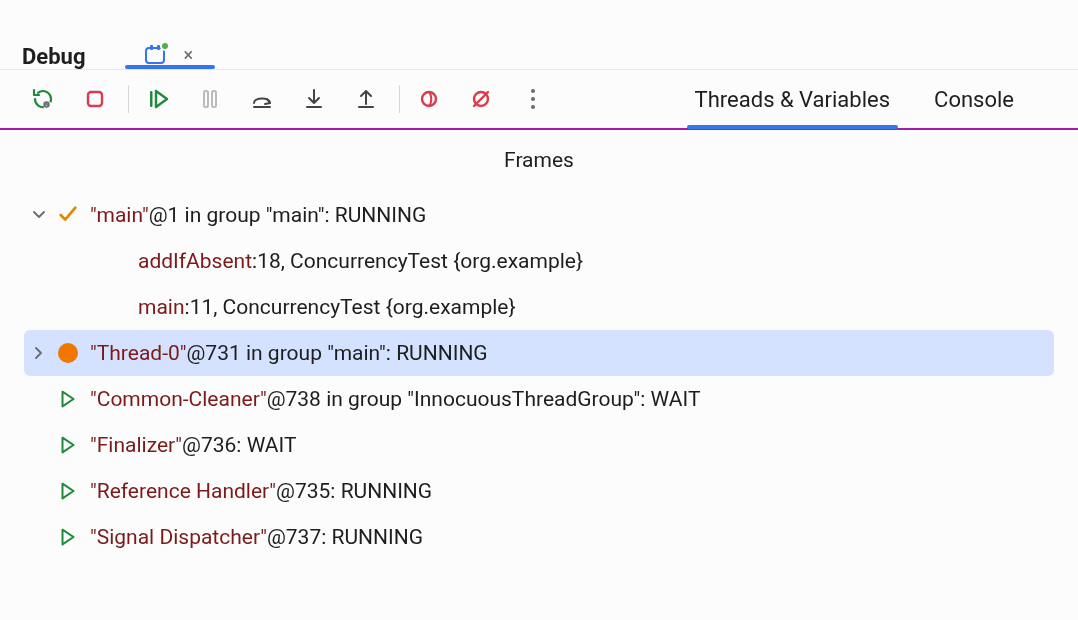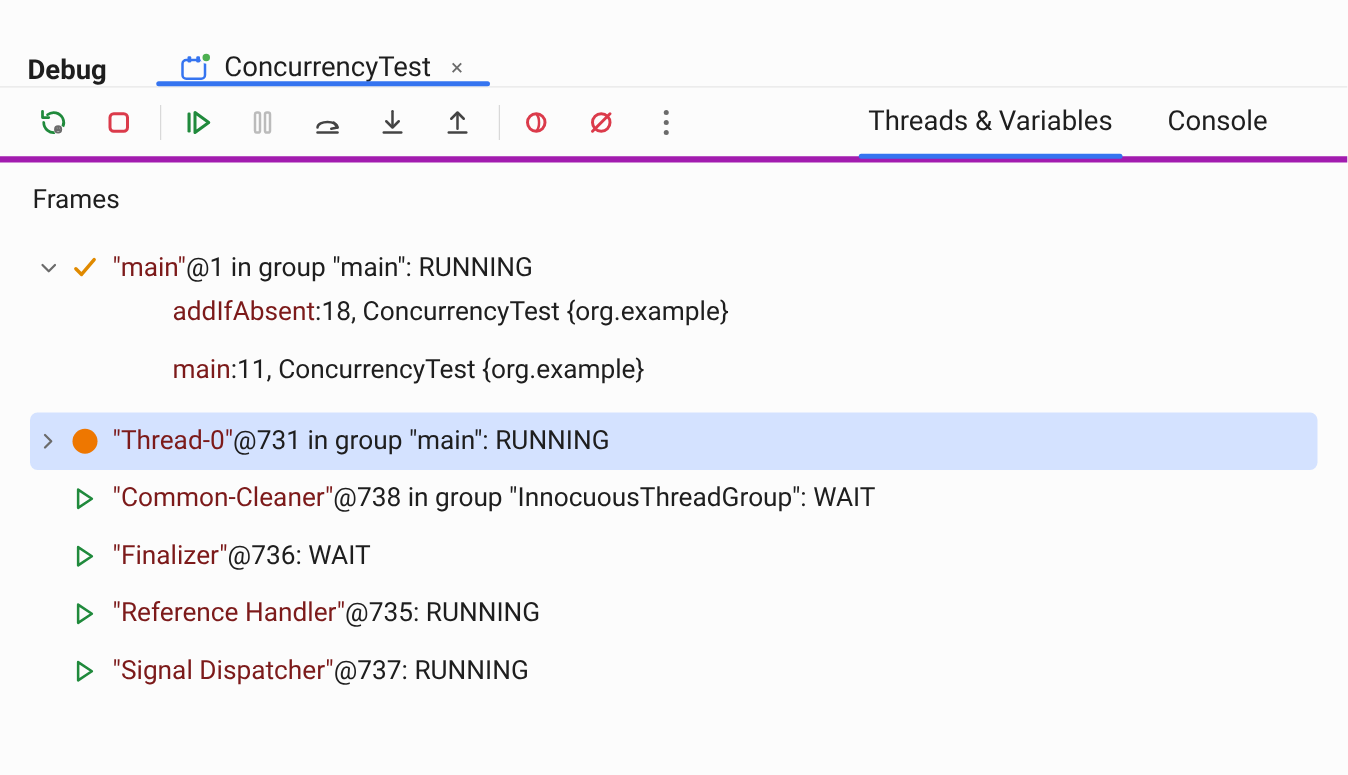--- a/index.html
+++ b/index.html
@@ -8,43 +8,43 @@
   .topbar{display:flex;align-items:flex-end;height:70px;border-bottom:1px solid #e6e6e6;padding-left:22px;}
   .topbar .title{display:flex;align-items:center;font-weight:700;font-size:22px;margin-right:40px;}
   .run-tab{position:relative;display:flex;align-items:center;gap:12px;padding:0 18px;}
   .run-tab .underline{position:absolute;left:0;right:0;bottom:0;height:4px;background:#3574f0;border-radius:2px;}
   .run-tab .close{color:#6b6b6b;font-size:18px;padding:4px;cursor:pointer;}
   
   .cfg-icon{position:relative;width:24px;height:24px;}
   .cfg-icon svg{width:24px;height:24px;}
   .cfg-dot{position:absolute;top:-2px;right:-3px;width:10px;height:10px;border-radius:50%;background:#4caf50;border:2px solid #fcfcfc;}
   
-  .toolbar{display:flex;align-items:center;height:60px;border-bottom:5px solid #a21caf;padding:0 24px;}
+  .toolbar{display:flex;align-items:center;height:60px;border-bottom:2px solid #a21caf;padding:0 24px;}
   .tbtn{width:38px;height:38px;display:flex;align-items:center;justify-content:center;border-radius:6px;cursor:pointer;color:#444;margin-right:14px;}
   .tbtn svg{width:24px;height:24px;}
   .sep{width:1px;height:28px;background:#d9d9d9;margin:0 10px 0 0;}
   .toolbar .spacer{flex:1;}
   .view-tabs{display:flex;align-items:center;gap:40px;margin-right:38px;}
   .view-tab{position:relative;font-size:22px;padding:14px 2px;cursor:pointer;}
   .view-tab.active::after{content:"";position:absolute;left:-6px;right:-6px;bottom:-3px;height:4px;background:#3574f0;border-radius:2px;}
   
-  .subtabs{display:flex;align-items:center;gap:28px;padding:12px 24px 0 24px;}
+  .subtabs{display:flex;align-items:center;gap:28px;padding:12px 24px 0 24px;flex-direction:column;}
   .subtab{position:relative;font-size:21px;padding:6px 2px 12px 2px;cursor:pointer;}
   .subtab.active::after{content:"";position:absolute;left:-4px;right:-4px;bottom:0;height:4px;background:#3574f0;border-radius:2px;}
   
   .tree{padding:8px 24px 20px 24px;font-size:21px;}
   .row{display:flex;align-items:center;white-space:nowrap;min-height:46px;border-radius:6px;padding:1px 6px 1px 4px;}
   .row.selected{background:#d4e2ff;}
   .twisty{width:22px;height:22px;display:flex;align-items:center;justify-content:center;color:#6b6b6b;margin-right:6px;flex-shrink:0;}
   .twisty svg{width:14px;height:14px;}
   .spacer-twisty{width:28px;flex-shrink:0;}
   .state-icon{width:24px;height:24px;display:flex;align-items:center;justify-content:center;margin-right:10px;flex-shrink:0;}
   .state-icon svg{width:22px;height:22px;}
   .name{color:#7c1a1a;}
-  .frame-row{padding-left:114px;min-height:46px;display:flex;align-items:flex-start;}
+  .frame-row{padding-left:114px;min-height:46px;display:flex;align-items:center;}
   
   .c-green{color:#208a3c;}
   .c-orange{color:#e08a00;}
   .disabled{opacity:.35;}
   .orange-dot{background:#ee7700;border-radius:50%;width:20px;height:20px;}
   .dots{display:flex;flex-direction:column;gap:4px;align-items:center;justify-content:center;}
   .dots span{width:4px;height:4px;border-radius:50%;background:#6b6b6b;}
 </style>
 </head>
 <body>
@@ -70,21 +70,20 @@
   <div class="title">Debug</div>
   <div class="run-tab">
     <span class="cfg-icon">
       <svg viewBox="0 0 24 24">
           <rect x="3" y="5" width="18" height="15" rx="3" fill="none" stroke="#3574f0" stroke-width="2"></rect>
           <rect x="7" y="2" width="3" height="5" rx="1" fill="#3574f0"></rect>
           <rect x="14" y="2" width="3" height="5" rx="1" fill="#3574f0"></rect>
         </svg>
       <span class="cfg-dot"></span>
     </span>
-    <span style="font-size:22px;">ConcurrencyTest</span>
     <span class="close">×</span>
     <div class="underline"></div>
   </div>
 </div>
 
 <div class="toolbar">
   <div class="tbtn">
     <svg viewBox="0 0 24 24">
         <path d="M4 12a8 8 0 1 0 3-6.2" fill="none" stroke="#208a3c" stroke-width="2.2" stroke-linecap="round"></path>
         <path d="M3 3v5h5" fill="none" stroke="#208a3c" stroke-width="2.2" stroke-linecap="round" stroke-linejoin="round"></path>

